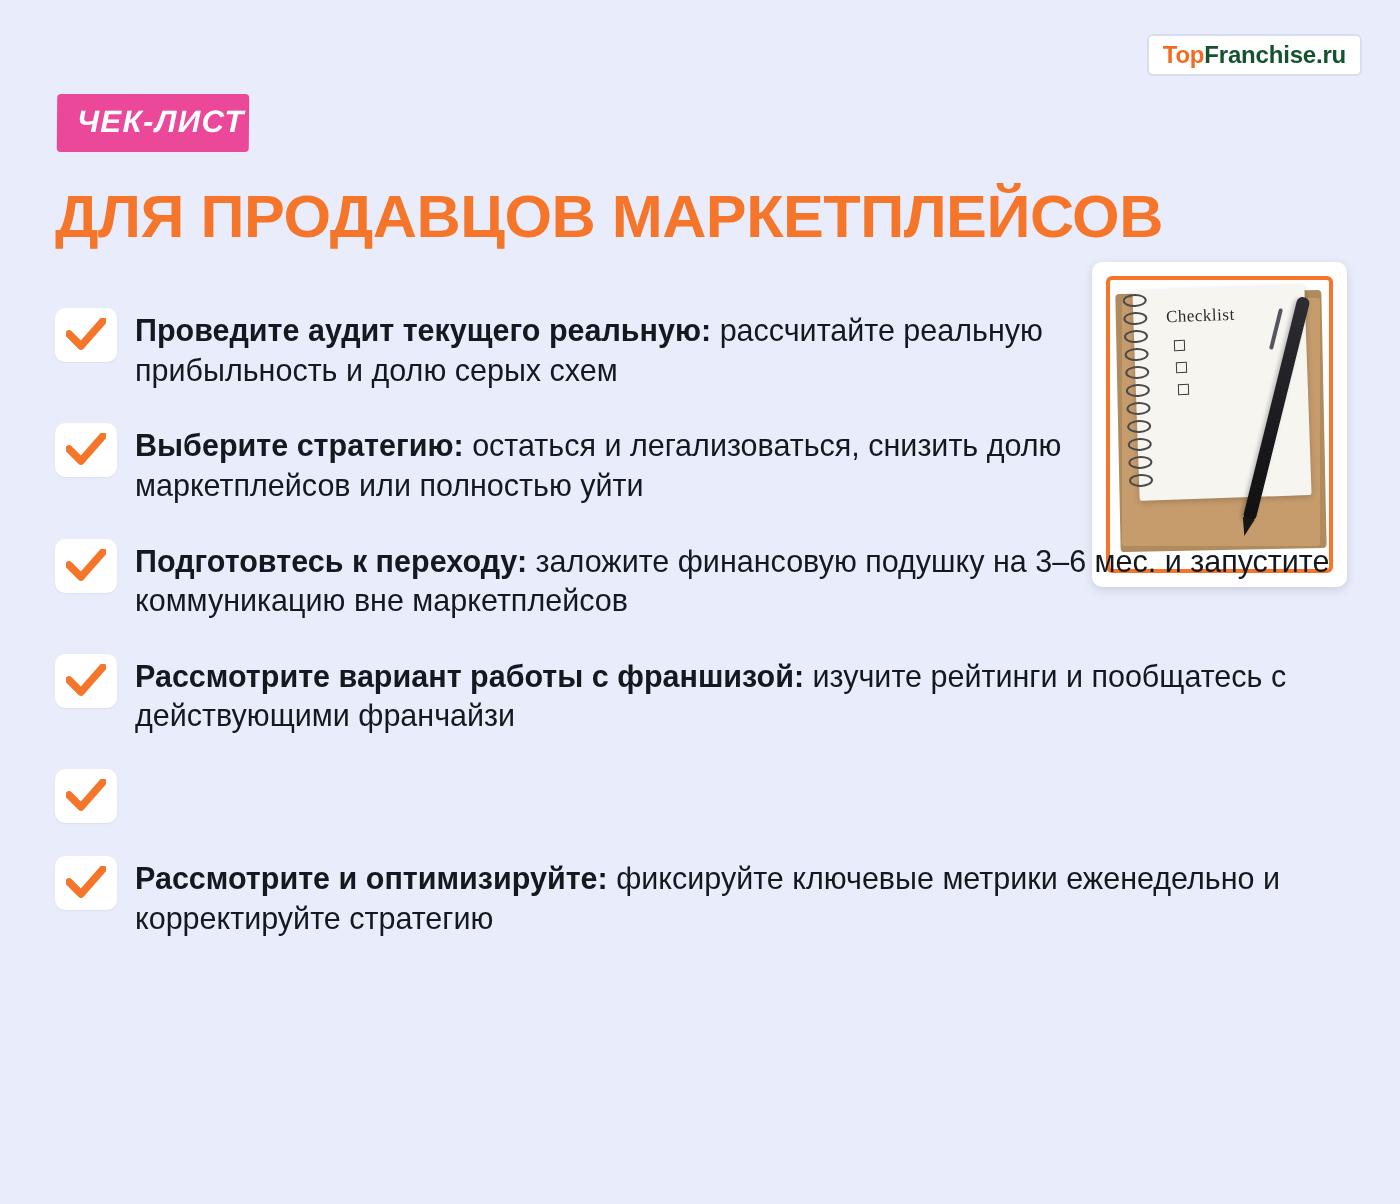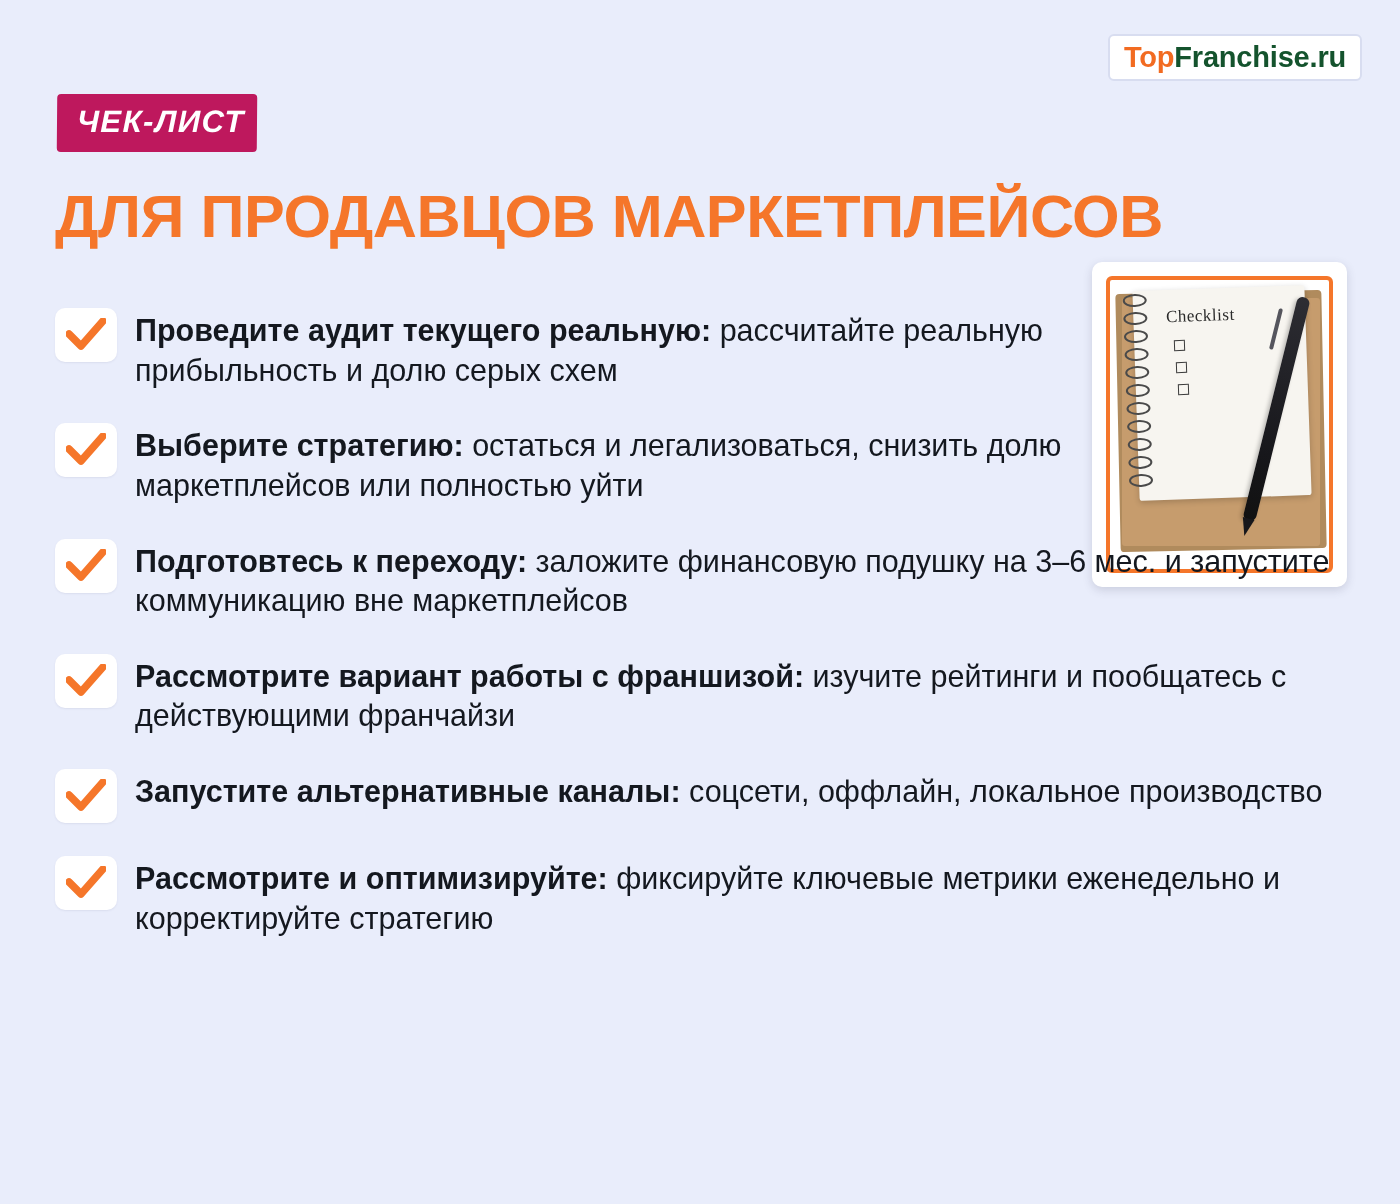--- a/index.html
+++ b/index.html
@@ -19,40 +19,40 @@
   .logo {
     position: absolute;
     top: 34px;
     right: 38px;
     background: #ffffff;
     border: 2px solid #d8ddf0;
     border-radius: 6px;
     padding: 7px 14px;
     display: flex;
     align-items: center;
-    font-size: 29px;
+    font-size: 24px;
     font-weight: bold;
     letter-spacing: -0.2px;
     line-height: 1;
   }
   .logo .logo-top { color: #f26b21; }
   .logo .logo-rest { color: #14532d; }
 
   
   .badge {
     position: absolute;
     top: 94px;
     left: 57px;
-    background: #be185d;
+    background: #ec4899;
     color: #ffffff;
     font-size: 31px;
     font-weight: bold;
     font-style: italic;
     letter-spacing: 1.5px;
-    padding: 10px 12px 12px 20px;
+    padding: 10px 4px 12px 20px;
     border-radius: 4px;
     text-transform: uppercase;
     transform: skewX(-0.5deg);
   }
   .title {
     position: absolute;
     top: 182px;
     left: 55px;
     color: #f5762a;
     font-size: 60px;
@@ -280,21 +280,20 @@
     </div>
     <div class="text"><b>Рассмотрите вариант работы с франшизой:</b><span> изучите рейтинги и пообщатесь с действующими франчайзи</span></div>
   </div>
 
   <div class="item item-5">
     <div class="check">
       <svg width="40" height="34" viewBox="0 0 40 34" aria-hidden="true">
         <path d="M3 16 L15 28 L37 3" fill="none" stroke="#f5762a" stroke-width="7.5" stroke-linecap="round" stroke-linejoin="round"></path>
       </svg>
     </div>
-    <div class="text"><b>Запустите альтернативные каналы:</b><span> соцсети, оффлайн, локальное производство</span></div>
   </div>
 
   <div class="item item-6">
     <div class="check">
       <svg width="40" height="34" viewBox="0 0 40 34" aria-hidden="true">
         <path d="M3 16 L15 28 L37 3" fill="none" stroke="#f5762a" stroke-width="7.5" stroke-linecap="round" stroke-linejoin="round"></path>
       </svg>
     </div>
     <div class="text"><b>Рассмотрите и оптимизируйте:</b><span> фиксируйте ключевые метрики еженедельно и корректируйте стратегию</span></div>
   </div>

